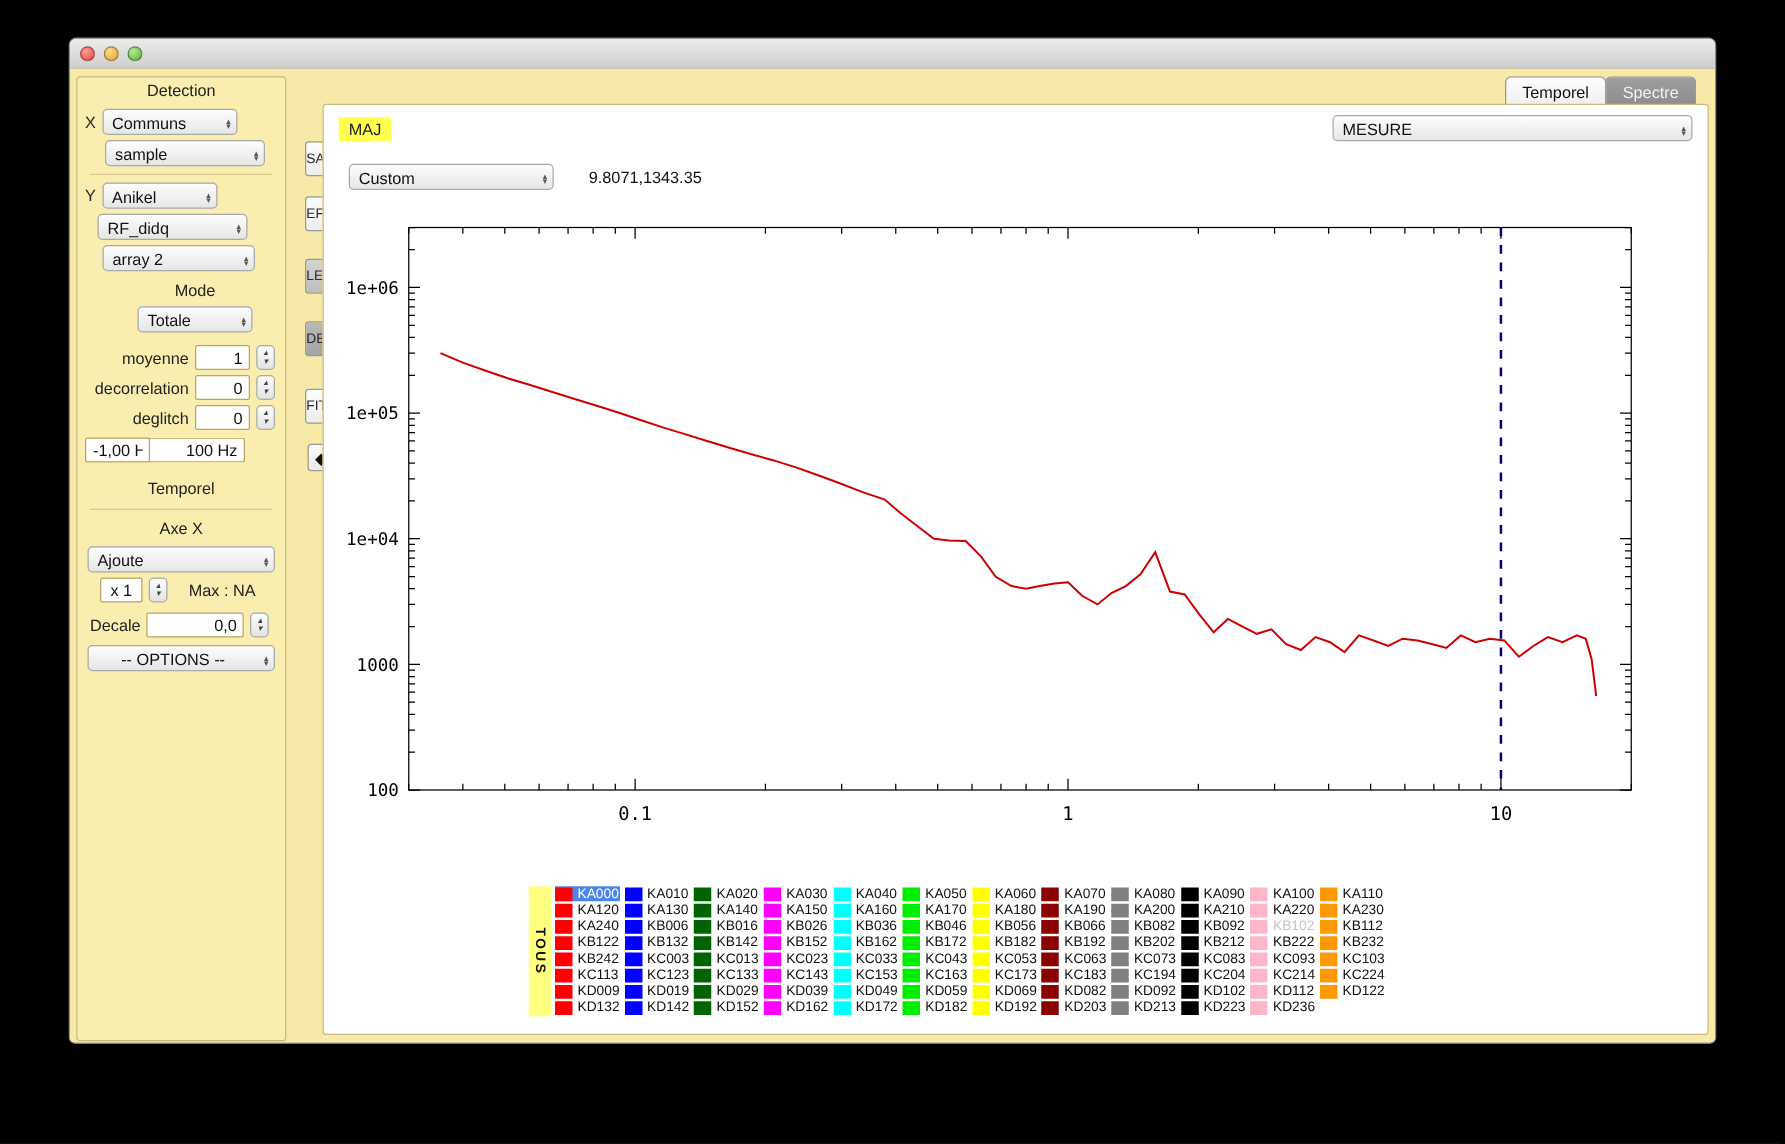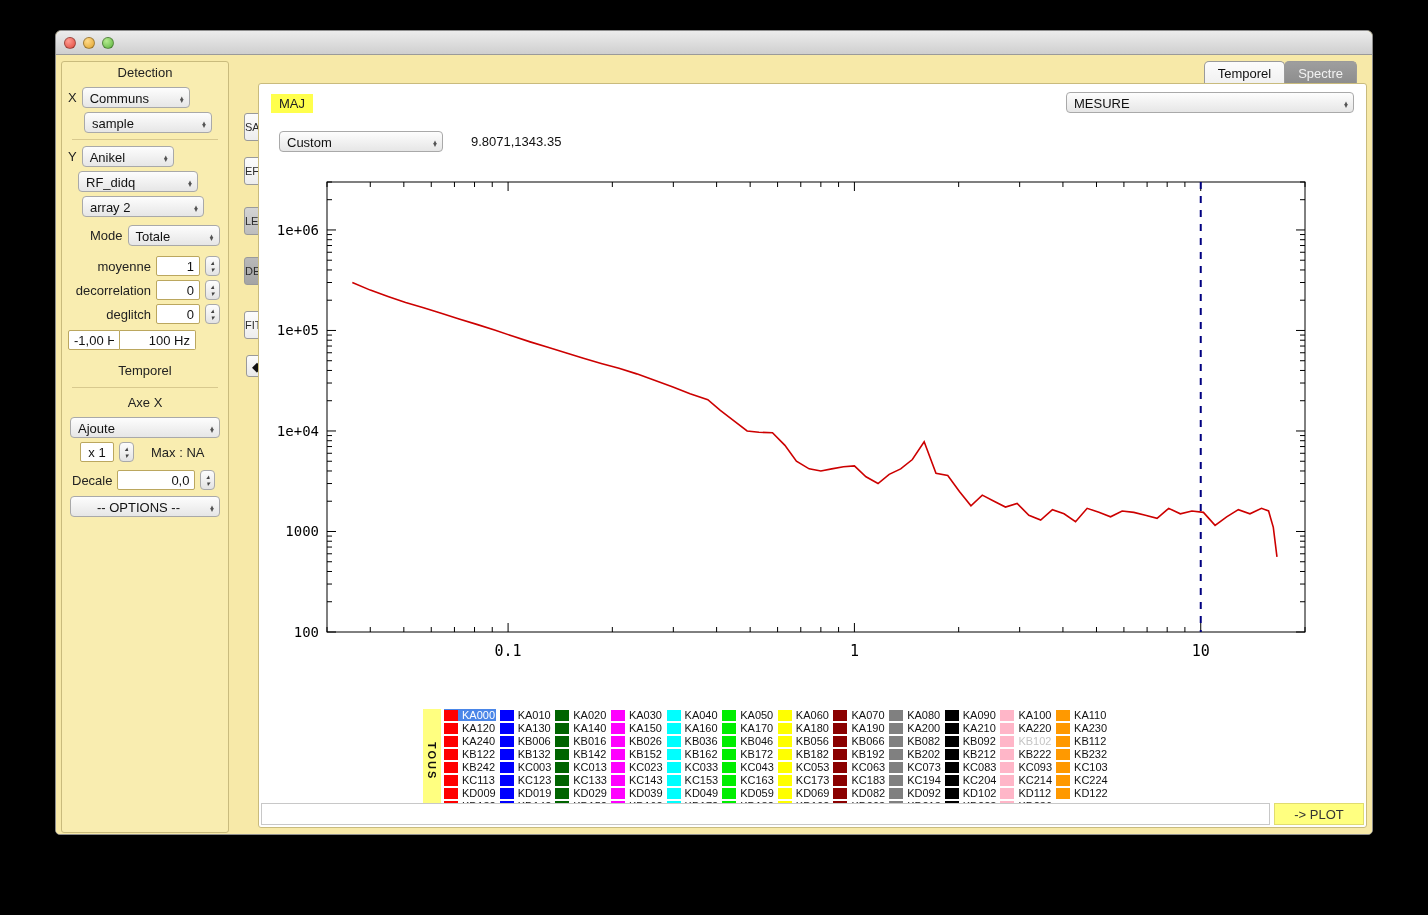--- a/index.html
+++ b/index.html
@@ -215,21 +215,21 @@
         <span class="selwrap">
           <span class="fakesel" style="width:120px;display:inline-block;">RF_didq</span>
         </span>
       </div>
       <div class="row" style="padding-left:20px;">
         <span class="selwrap">
           <span class="fakesel" style="width:122px;display:inline-block;">array 2</span>
         </span>
       </div>
 
-      <div class="row" style="padding-left:28px;margin-top:4px;">
+      <div class="row" style="padding-left:28px;margin-top:4px;flex-direction:column;">
         <span class="row-label">Mode</span>
         <span class="selwrap">
           <span class="fakesel" style="width:92px;display:inline-block;">Totale</span>
         </span>
       </div>
 
       <div class="row" style="justify-content:flex-end;padding-right:8px;margin-top:6px;">
         <span class="row-label">moyenne</span>
         <input type="text" style="width: 44px;" value="1">
         <span class="stepper">
@@ -892,21 +892,17 @@
                   <div class="leglabel">KC224</div>
                 </div>
                 <div class="legitem">
                   <div class="swatch" style="background: rgb(255, 153, 0);"></div>
                   <div class="leglabel">KD122</div>
                 </div>
               </div>
             </div>
         </div>
 
-        <div id="bottombar">
-          <div id="statusfield"></div>
-          <div id="plotbtn">-&gt; PLOT</div>
-        </div>
 
       </div>
     </div>
   </div>
 </div>
 
 </body></html>

